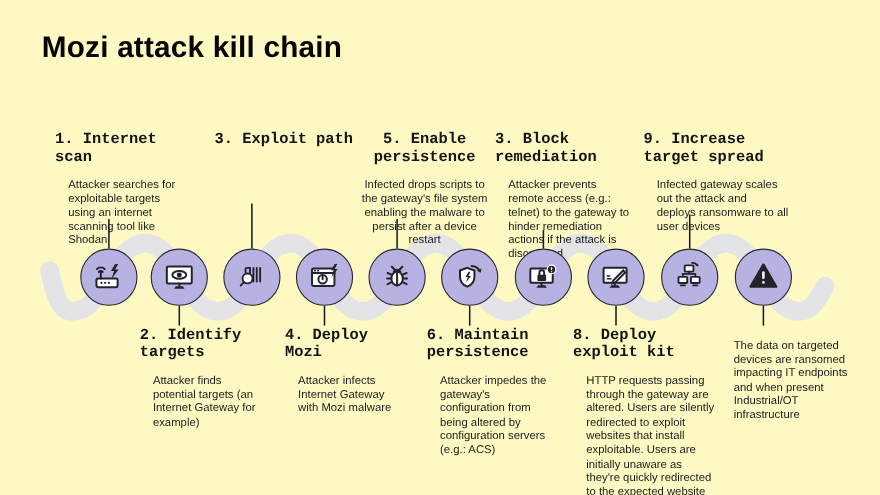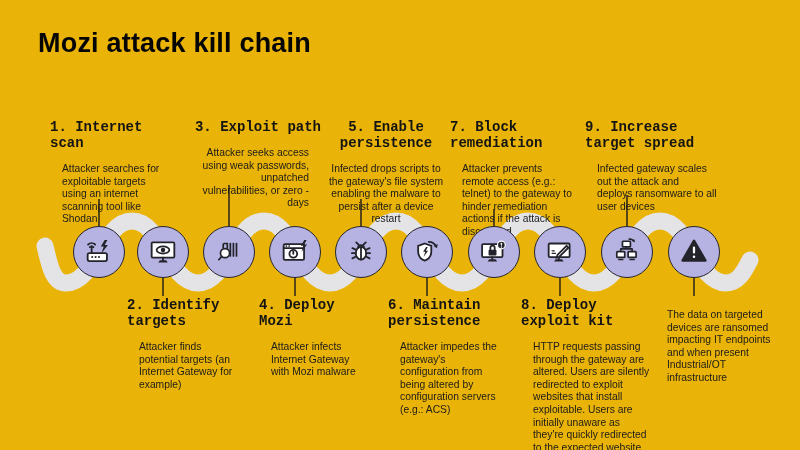--- a/index.html
+++ b/index.html
@@ -1,17 +1,17 @@
 <!DOCTYPE html>
 <html><head>
 <meta charset="utf-8">
 <style>
   html,body{margin:0;padding:0;background:#fff;}
   .slide{
-    position:relative;width:800px;height:450px;overflow:hidden;background:#eab308;
+    position:relative;width:800px;height:450px;overflow:hidden;background:#fef9c3;
     font-family:"Liberation Sans", sans-serif;color:#141414;
   }
   .title{
     position:absolute;left:38px;top:28px;margin:0;
     font-size:27px;font-weight:700;color:#050505;letter-spacing:0.2px;
   }
   .bg-layer{position:absolute;left:0;top:0;width:800px;height:450px;}
   .step-text{position:absolute;}
   .step-text h3{margin:0 0 6px 0;font-size:14px;font-weight:700;color:#141414;font-family:Liberation Mono, monospace;}
   .step-text p{margin:12px;font-size:10.3px;line-height:12.6px;color:#1b1b1b;}
@@ -58,28 +58,27 @@
       <line x1="694" y1="278" x2="694" y2="296"></line>
     </g>
   </svg>
 
   <div class="step-text row-top" style="left:50px;width:124px;">
     <h3>1. Internet scan</h3>
     <p>Attacker searches for exploitable targets using an internet scanning tool like Shodan</p>
   </div>
   <div class="step-text row-top" style="left:187px;width:134px;text-align:right;">
     <h3>3. Exploit path</h3>
-    <p>Attacker seeks access using weak passwords, unpatched vulnerabilities, or zero -days</p>
   </div>
   <div class="step-text row-top" style="left:316px;width:140px;text-align:center;">
     <h3>5. Enable persistence</h3>
     <p>Infected drops scripts to the gateway's file system enabling the malware to persist after a device restart</p>
   </div>
   <div class="step-text row-top" style="left:450px;width:134px;">
-    <h3>7. Block remediation</h3>
+    <h3>3. Block remediation</h3>
     <p>Attacker prevents remote access (e.g.: telnet) to the gateway to hinder remediation actions if the attack is discovered</p>
   </div>
   <div class="step-text row-top" style="left:585px;width:144px;">
     <h3>9. Increase target spread</h3>
     <p>Infected gateway scales out the attack and deploys ransomware to all user devices</p>
   </div>
 
   <div class="step-text row-bottom" style="left:127px;width:126px;">
     <h3>2. Identify targets</h3>
     <p>Attacker finds potential targets (an Internet Gateway for example)</p>

